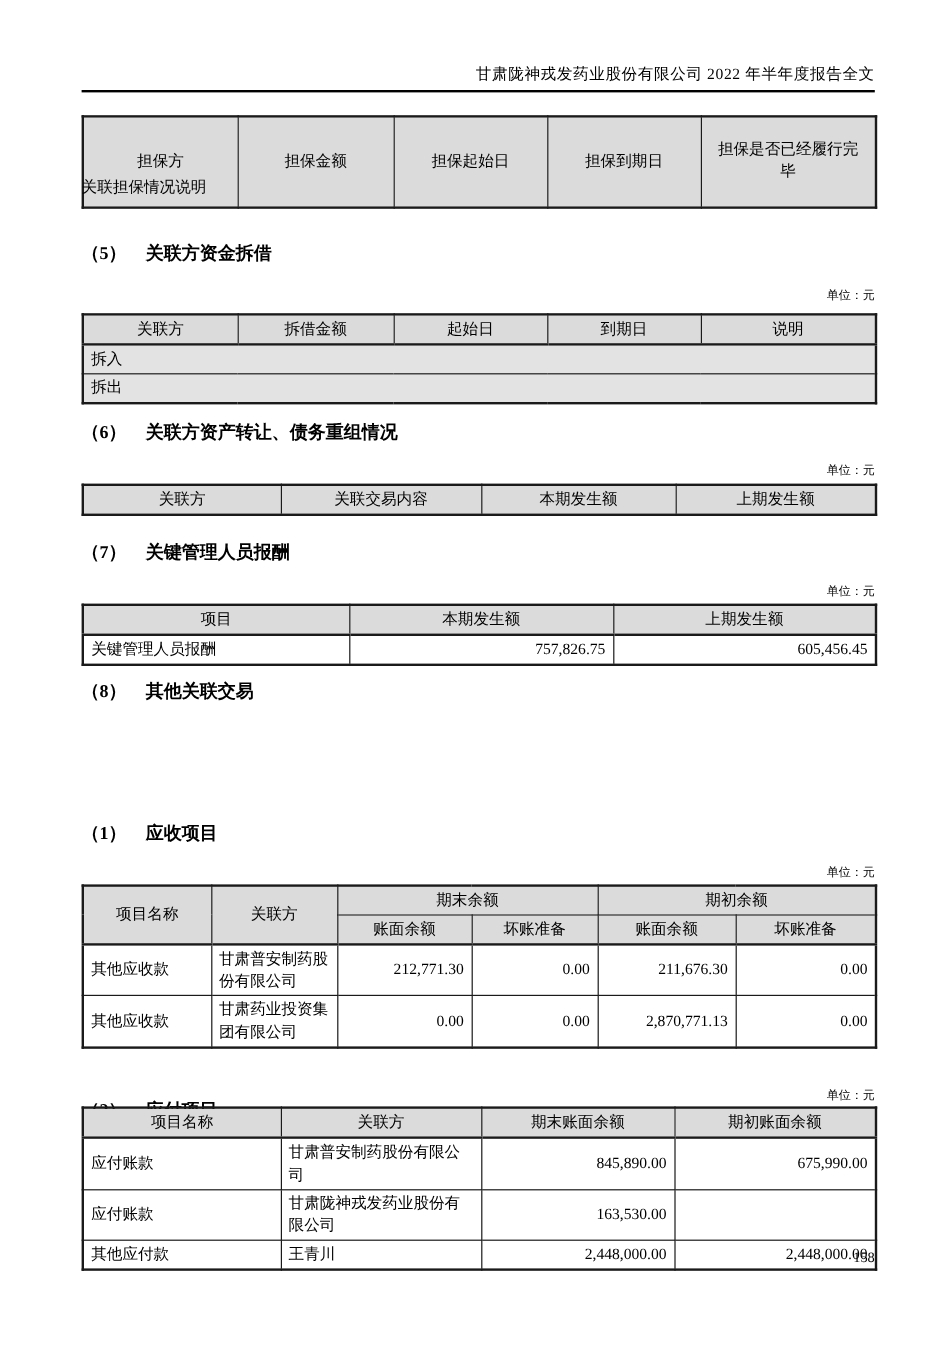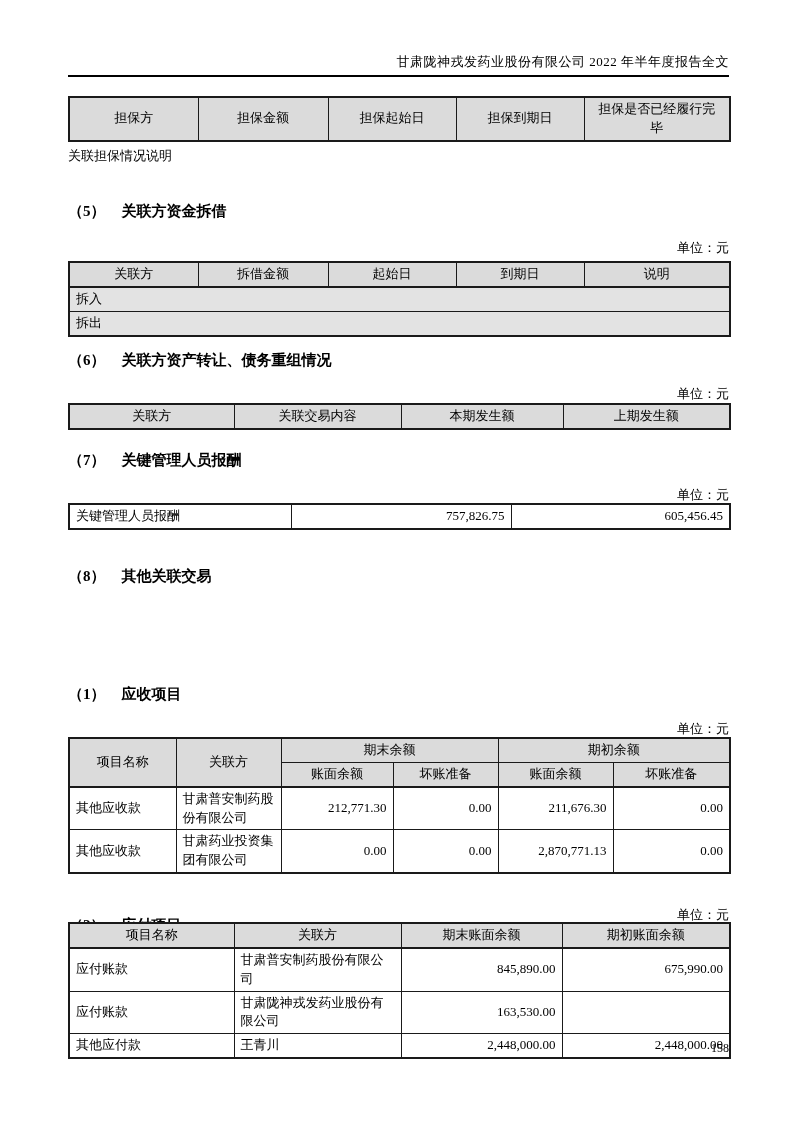--- a/index.html
+++ b/index.html
@@ -12,21 +12,21 @@
     overflow:hidden;
   }
   .abs { position:absolute; left:68px; width:661px; }
 
   .doc-title { text-align:right; font-size:13px; letter-spacing:0.5px; }
   .title-rule { border-top:2px solid #000; height:0; }
 
   .heading { font-size:15px; font-weight:bold; }
   .heading .num { display:inline-block; margin-right:16px; }
   .sec-heading { font-size:15px; font-weight:bold; }
-  .unit { text-align:right; font-size:13px; }
+  .unit { text-align:right; font-size:10px; }
   .note-text { font-size:13px; }
   .page-num { text-align:right; font-size:12px; }
 
   table.tbl {
     border-collapse:collapse;
     table-layout:fixed;
     width:661px;
     font-size:13px;
     border:2px solid #1a1a1a;
   }
@@ -60,21 +60,21 @@
         <col style="width:128px">
         <col style="width:128px">
         <col style="width:146px">
       </colgroup>
     <tbody>
         <tr style="height:42px;margin-left:41px;">
       <th>担保方</th>
       <th>担保金额</th>
       <th>担保起始日</th>
       <th>担保到期日</th>
-      <th style="padding:2px 8px;">担保是否已经履行完毕</th>
+      <th style="padding:18px 8px;font-family:Liberation Mono, monospace;">担保是否已经履行完毕</th>
     </tr>
   </tbody>
     </table>
   <div class="abs note-text" style="top:147px;">关联担保情况说明</div>
 
   <div class="abs heading" style="top:202px;">
     <span class="num">（5）</span><span>关联方资金拆借</span>
   </div>
   <div class="abs unit" style="top:239px;">单位：元</div>
   <table class="tbl abs" style="top:261px;">
@@ -127,20 +127,25 @@
     <span class="num">（7）</span><span>关键管理人员报酬</span>
   </div>
   <div class="abs unit" style="top:486px;">单位：元</div>
   <table class="tbl abs" style="top:503px;">
     <colgroup>
         <col style="width:222px">
         <col style="width:220px">
         <col style="width:219px">
       </colgroup>
     <tbody>
+        <tr style="height:20px;">
+      <th class="hdr-b">项目</th>
+      <th class="hdr-b">本期发生额</th>
+      <th class="hdr-b">上期发生额</th>
+    </tr>
     <tr style="height:22px;">
       <td class="cell-left">关键管理人员报酬</td>
       <td class="cell-right">757,826.75</td>
       <td class="cell-right">605,456.45</td>
     </tr>
   </tbody>
     </table>
 
   <div class="abs heading" style="top:567px;">
     <span class="num">（8）</span><span>其他关联交易</span>

